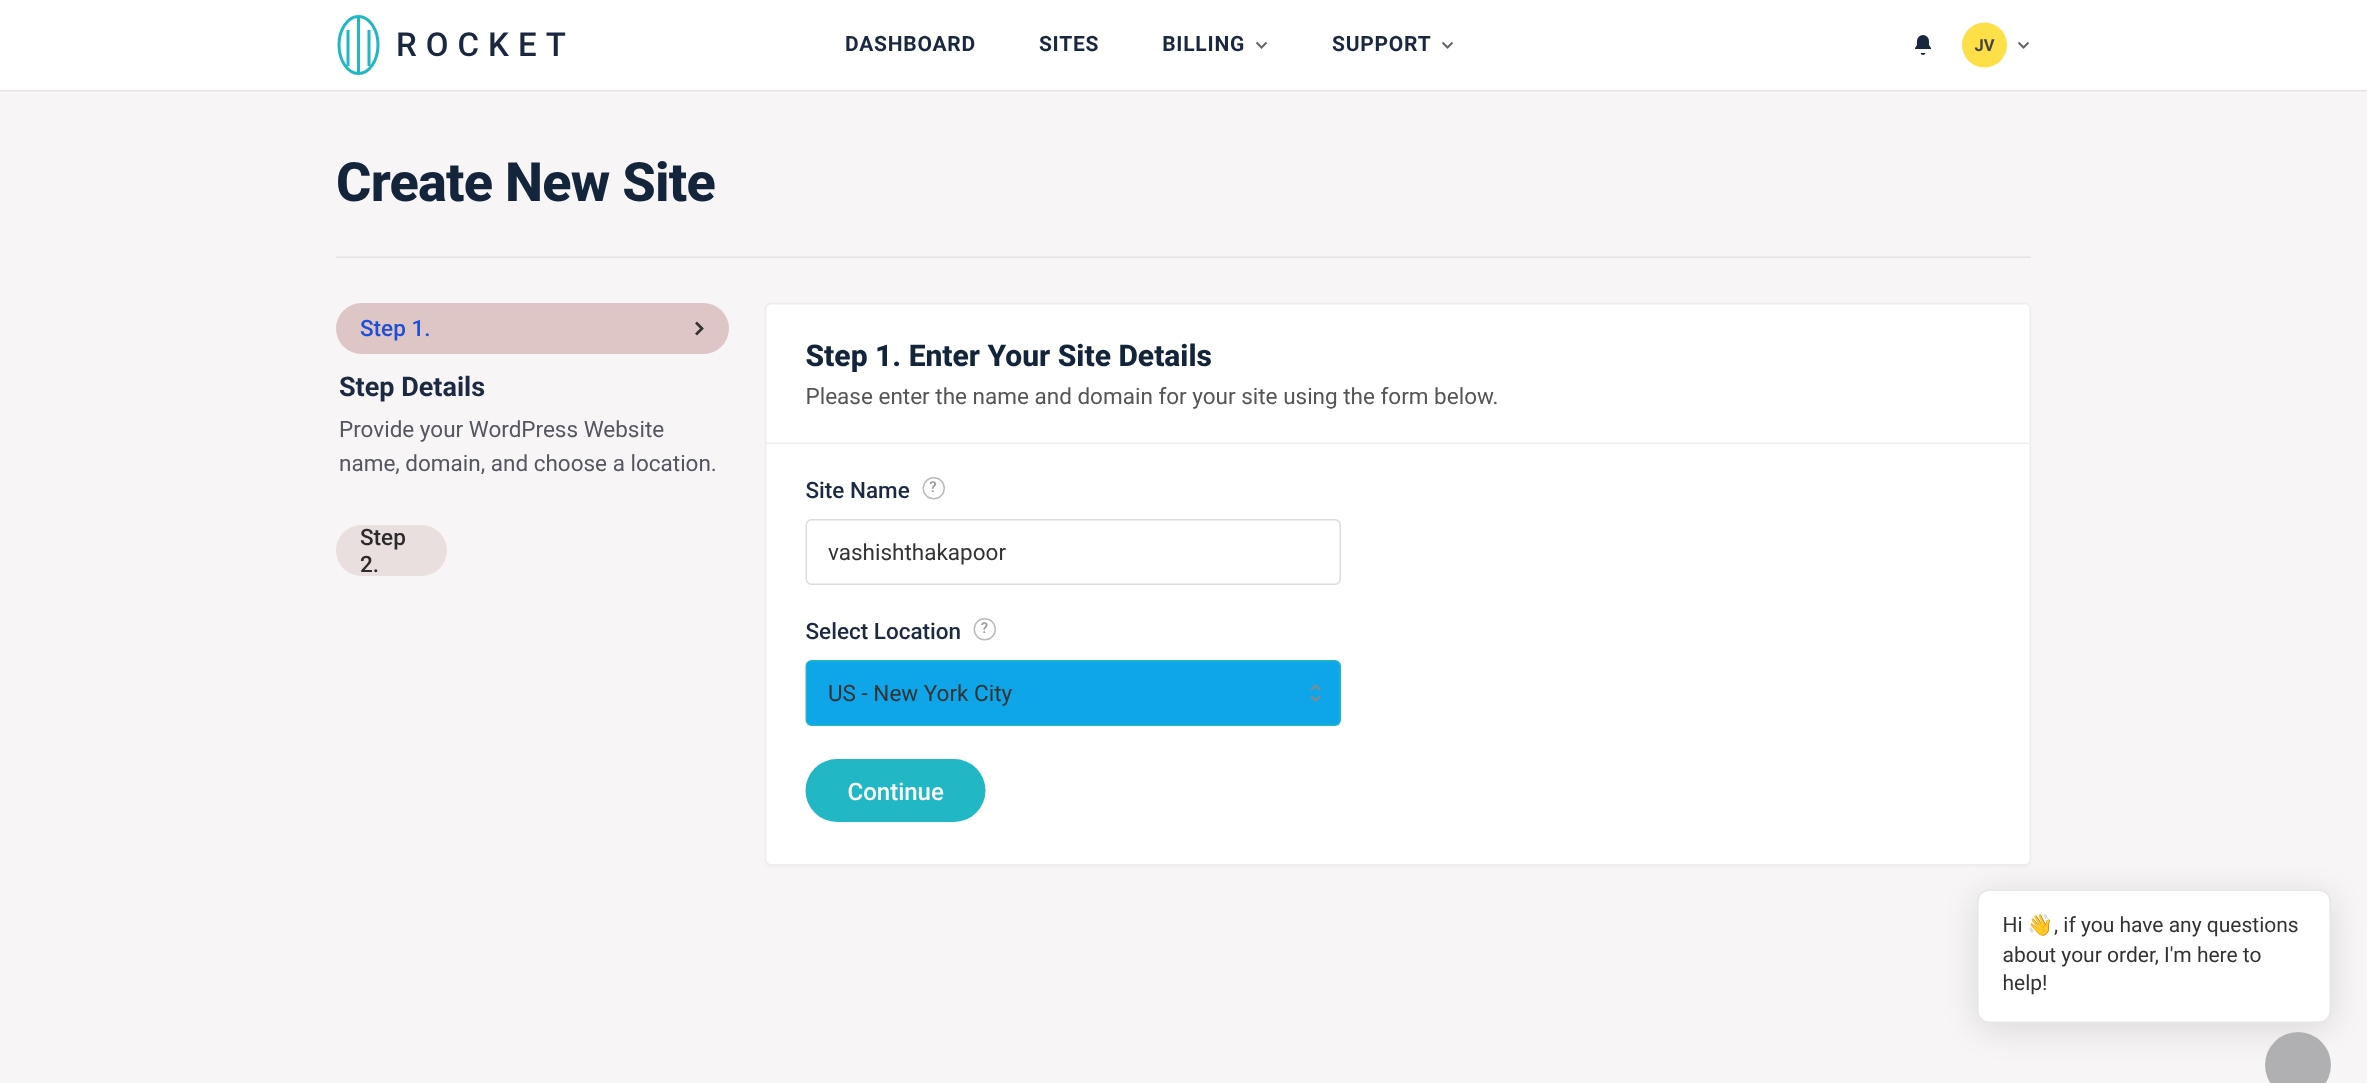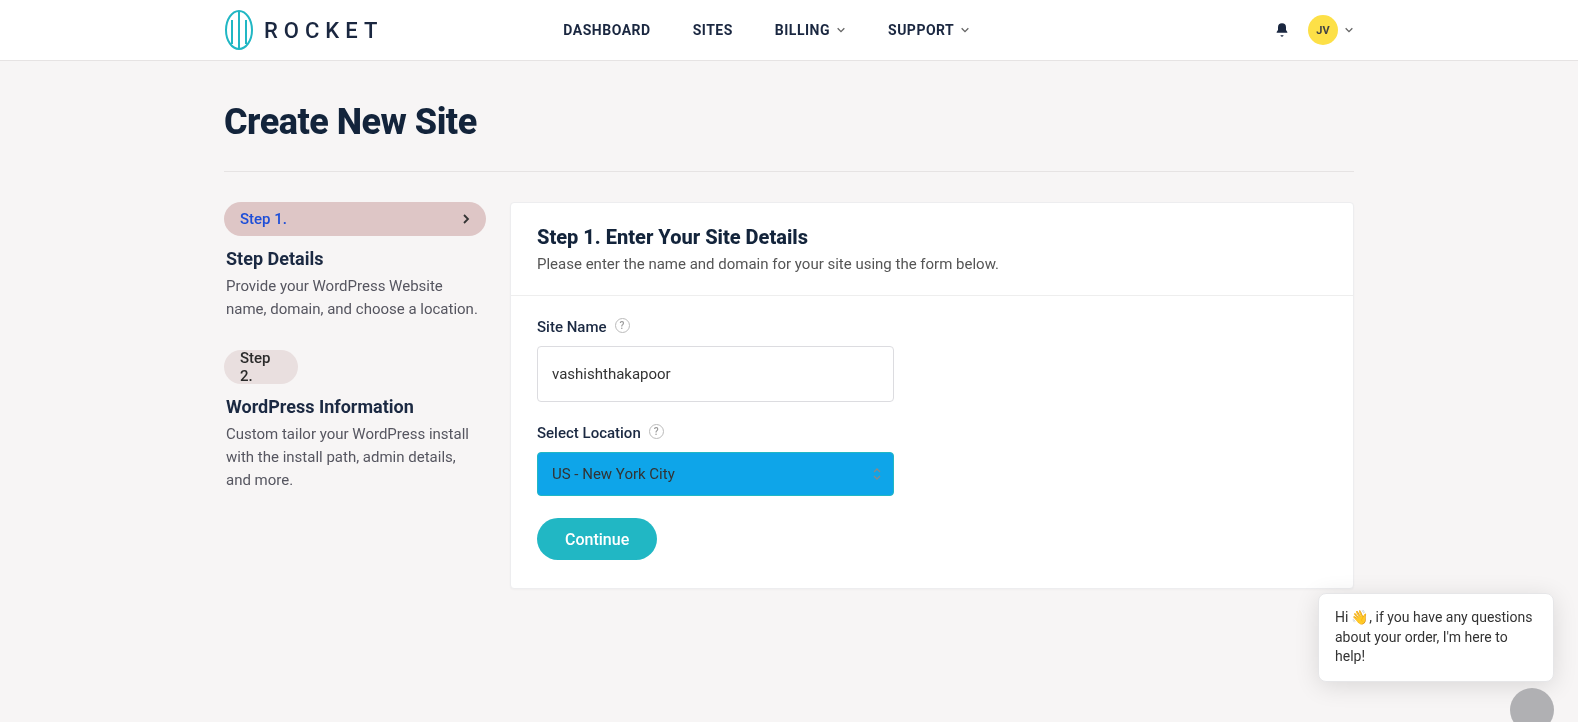--- a/index.html
+++ b/index.html
@@ -34,21 +34,21 @@
     .step-desc { font-size: 15px; line-height: 1.55; color: #565660; }
     
     .card { flex: 1; background: #fff; border: 1px solid #ededef; border-radius: 4px; box-shadow: 0 1px 2px rgba(0,0,0,.03); padding: 22px 26px 28px; }
     .card-title { font-size: 20px; font-weight: 800; color: #13243b; margin-bottom: 6px; }
     .card-sub { font-size: 15px; color: #555; margin-bottom: 22px; }
     .card-sep { height: 1px; background: #eee; margin: 0 -26px 22px; }
     
     .field { margin-bottom: 22px; }
     .field-label { display: flex; align-items: flex-start; gap: 8px; font-size: 15px; font-weight: 500; color: #1b2942; margin-bottom: 10px; }
     .help-dot { width: 15px; height: 15px; border: 1px solid #bbb; border-radius: 8px; display: flex; align-items: center; justify-content: center; font-size: 10px; color: #999; cursor: pointer; }
-    .text-input { width: 357px; height: 56px; border: 1px solid #dcdce0; border-radius: 4px; padding: 0 14px; font-size: 15px; color: #333; outline: none; }
+    .text-input { width: 357px; height: 44px; border: 1px solid #dcdce0; border-radius: 4px; padding: 0 14px; font-size: 15px; color: #333; outline: none; }
     .select-wrap { position: relative; width: 357px; }
     .select-box { width: 100%; height: 44px; border: 1.5px solid #21b7c4; border-radius: 4px; background: #0ea5e9; padding: 0 36px 0 14px; font-size: 15px; color: #333; display: flex; align-items: center; cursor: pointer; }
     .select-caret { position: absolute; right: 12px; top: 50%; transform: translateY(-50%); color: #888; pointer-events: none; }
     
     .continue-btn { height: 42px; padding: 0 28px; border: none; border-radius: 21px; background: #21b7c4; color: #fff; font-size: 16px; font-weight: 500; cursor: pointer; }
     
     
     .chat-bubble { position: fixed; right: 24px; bottom: 40px; width: 236px; background: #fff; border: 1px solid #e6e6e8; border-radius: 8px; box-shadow: 0 4px 24px rgba(0,0,0,.12); padding: 14px 16px; font-size: 14px; line-height: 1.4; color: #333; }
     .chat-avatar { position: fixed; right: 24px; bottom: -10px; width: 44px; height: 44px; border-radius: 22px; background: #b0b0b3; overflow: hidden; }
   </style>
@@ -116,24 +116,20 @@
           </svg>
       </div>
       <div class="step-block">
         <div class="step-head">Step Details</div>
         <div class="step-desc">Provide your WordPress Website name, domain, and choose a location.</div>
       </div>
 
       <div class="step-pill inactive">
         <span>Step 2.</span>
       </div>
-      <div class="step-block">
-        <div class="step-head">WordPress Information</div>
-        <div class="step-desc">Custom tailor your WordPress install with the install path, admin details, and more.</div>
-      </div>
     </aside>
 
     <section class="card">
       <h2 class="card-title">Step 1. Enter Your Site Details</h2>
       <p class="card-sub">Please enter the name and domain for your site using the form below.</p>
       <div class="card-sep"></div>
 
       <div class="field">
         <div class="field-label">
           <span>Site Name</span>

